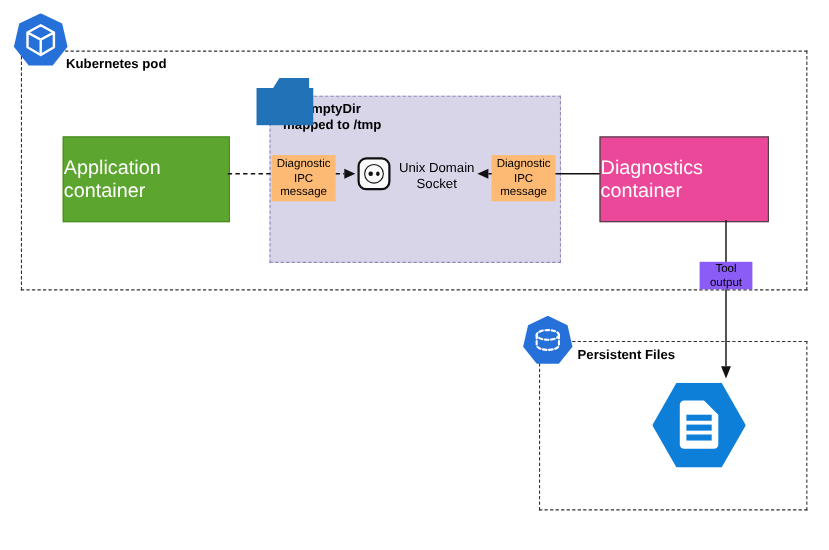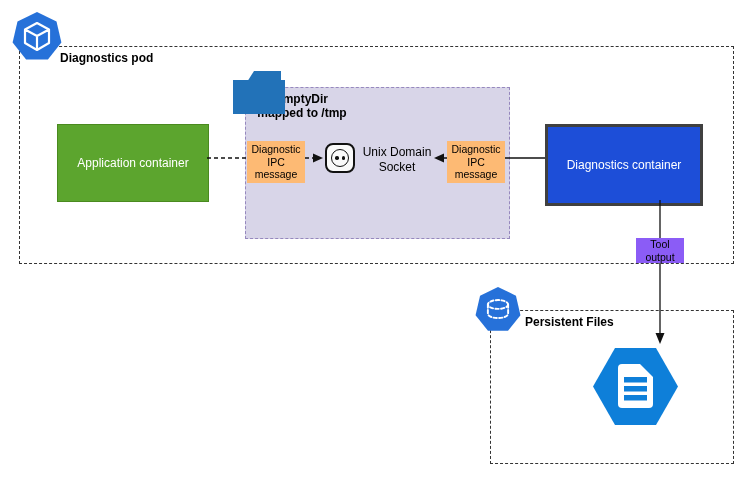--- a/index.html
+++ b/index.html
@@ -3,23 +3,23 @@
 <meta charset="utf-8">
 <style>
   html,body{margin:0;padding:0;background:#ffffff;}
   #canvas{
     position:relative;width:754px;height:500px;background:#ffffff;
     font-family:"Liberation Sans","DejaVu Sans",sans-serif;color:#000;
     overflow:hidden;
   }
   .abs{position:absolute;}
   .group-box{border:1.4px dashed #333333;background:transparent;}
-  .node{display:flex;align-items:center;justify-content:center;text-align:left;font-size:12px;}
+  .node{display:flex;align-items:center;justify-content:center;text-align:left;font-size:18px;}
   .app-node{left:57px;top:124px;width:150px;height:76px;background:#5CA52E;border:1px solid #4A8A1F;color:#fff;}
-  .diag-node{left:545px;top:124px;width:152px;height:76px;background:#1d4ed8;border:3px solid #404040;color:#fff;}
+  .diag-node{left:545px;top:124px;width:152px;height:76px;background:#ec4899;border:1px solid #404040;color:#fff;}
   .emptydir-node{left:245px;top:87px;width:263px;height:150px;background:#D8D5E8;border:1.2px dashed #9688BE;z-index:1;}
   .bold-label{font-weight:bold;font-size:12px;line-height:14px;}
   .pre{white-space:pre-line;}
   .ipc-label{
     background:#fdba74;font-size:10.5px;line-height:12.5px;text-align:center;
     padding:2px 3px;z-index:3;white-space:pre-line;
   }
   .tool-label{
     background:#8b5cf6;font-size:10.5px;line-height:12.5px;text-align:center;
     z-index:3;white-space:pre-line;
@@ -42,21 +42,21 @@
 
 <div id="canvas">
 
   <div class="abs group-box" style="left:19px;top:46px;width:713px;height:216px;"></div>
 
   <svg class="abs" style="left:12px;top:12px;z-index:2;" width="50" height="50" viewBox="0 0 50 50">
     <polygon points="25,0 44.5,9.4 49.4,30.6 35.9,47.5 14.1,47.5 0.6,30.6 5.5,9.4" fill="#2671D9"></polygon>
     <path d="M25,11 L37,17.5 L25,24 L13,17.5 Z M13,17.5 V31 L25,38 L37,31 V17.5 M25,24 V38" fill="none" stroke="#ffffff" stroke-width="2.2" stroke-linejoin="round" stroke-linecap="round"></path>
   </svg>
 
-  <div class="abs bold-label" style="left:60px;top:51px;">Diagnostics pod</div>
+  <div class="abs bold-label" style="left:60px;top:51px;">Kubernetes pod</div>
 
   <div class="abs node app-node">
     <span>Application container</span>
   </div>
 
   <div class="abs emptydir-node"></div>
   <div class="abs bold-label pre txt-center" style="left:247px;top:92px;width:110px;z-index:2;">emptyDir
 mapped to /tmp</div>
 
   <svg class="abs" style="left:233px;top:70px;z-index:2;" width="52" height="44" viewBox="0 0 52 44">

